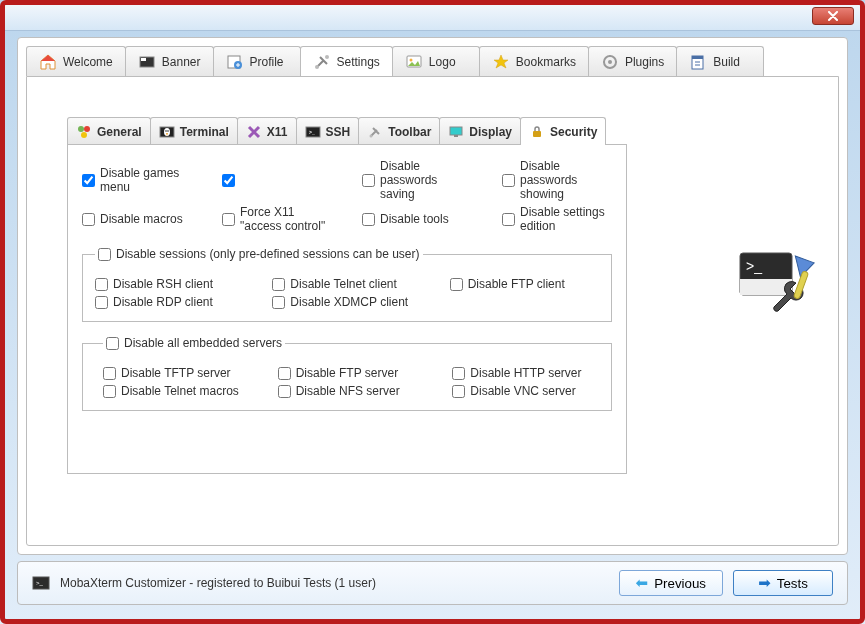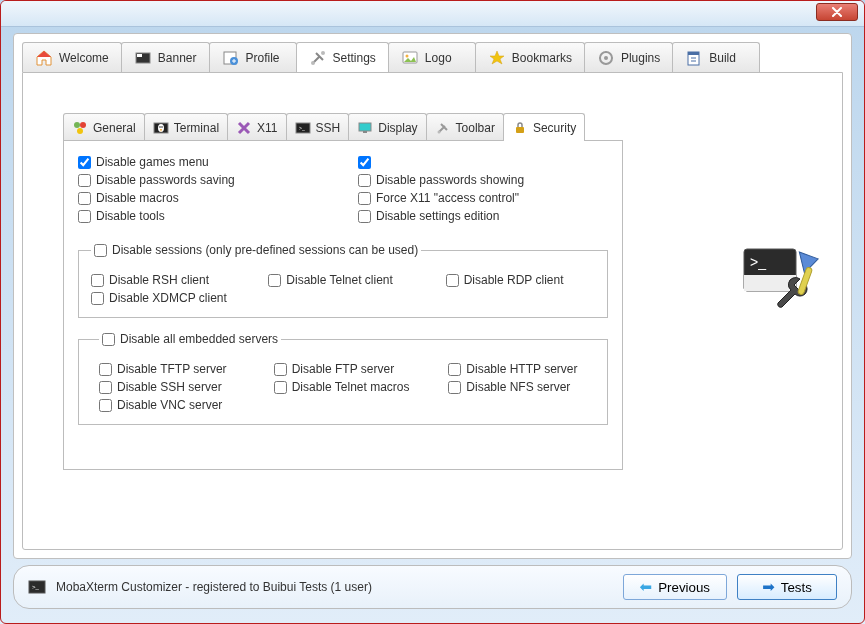--- a/index.html
+++ b/index.html
@@ -1,41 +1,41 @@
 <!DOCTYPE html>
 <html><head>
   <meta charset="utf-8">
   <style>
     * { box-sizing: border-box; margin: 0; padding: 0; }
     html, body { width: 865px; height: 624px; font-family: "Segoe UI", Tahoma, sans-serif; font-size: 12px; color: #333; }
     body { background: linear-gradient(#bcd6ed, #e1edf9); position: relative; }
-    .window-border { position: absolute; top: 0; left: 0; right: 0; bottom: 0; border: 1px solid #b91c1c; border-radius: 6px; overflow: hidden; }
+    .window-border { position: absolute; top: 0; left: 0; right: 0; bottom: 0; border: 5px solid #b91c1c; border-radius: 6px; overflow: hidden; }
     .titlebar { height: 26px; background: linear-gradient(#f1f6fc, #d6e7f6); position: relative; border-bottom: 1px solid #aac3dc; }
     .close-btn { position: absolute; right: 6px; top: 2px; width: 42px; height: 18px; background: linear-gradient(#e97f75, #c64533); border: 1px solid #8b2d22; border-radius: 3px; display: flex; align-items: center; justify-content: center; color: #fff; font-weight: bold; font-size: 11px; cursor: pointer; }
     .close-btn svg { display:block; }
     .content { position: absolute; top: 26px; left: 8px; right: 8px; bottom: 8px; }
     .panel { position: absolute; top: 6px; left: 4px; right: 4px; bottom: 56px; background: #fff; border: 1px solid #bfbfbf; border-radius: 4px; padding: 8px 8px 8px 8px; }
     .main-tabs { display: flex; gap: 0; margin-bottom: 4px; }
     .main-tab { display: flex; align-items: center; gap: 6px; padding: 6px 12px; background: linear-gradient(#fafafa,#e7e7e7); border: 1px solid #bcbcbc; border-bottom: none; border-radius: 3px 3px 0 0; margin-right: -1px; min-width: 88px; justify-content: flex-start; cursor: pointer; height: 30px; }
     .main-tab.active { background: #fff; position: relative; z-index: 2; }
     .main-tab .icon { width: 18px; height: 18px; display: inline-flex; align-items: center; justify-content: center; }
     .tab-body { border: 1px solid #bcbcbc; border-top: 1px solid #bcbcbc; position: absolute; top: 38px; left: 8px; right: 8px; bottom: 8px; background: #fff; padding: 40px 40px 10px 40px; border-radius: 0 0 3px 3px; }
-    .sec-tabs { display: flex; gap: 0; }
+    .sec-tabs { display: flex; gap: 0; font-weight: bold; }
     .sec-tab { display: flex; align-items: center; gap: 5px; padding: 4px 8px; background: linear-gradient(#fafafa,#e7e7e7); border: 1px solid #bcbcbc; border-bottom: none; border-radius: 3px 3px 0 0; margin-right: -1px; cursor: pointer; height: 28px; font-size: 12px; }
     .sec-tab.active { background: #fff; position: relative; z-index: 3; }
     .sec-tab .icon { width: 16px; height: 16px; display: inline-flex; align-items: center; justify-content: center; }
     .sec-body { border: 1px solid #bcbcbc; margin-top: -1px; padding: 14px 14px 18px 14px; background:#fff; position:relative; }
-    .grid2 { display: grid; grid-template-columns: 1fr 1fr; gap: 4px 30px; margin-bottom: 20px; }
+    .grid2 { display: grid; grid-template-columns: 1fr 1fr 1fr 1fr; gap: 4px 30px; margin-bottom: 14px; }
     .ck { display: flex; align-items: center; gap: 5px; font-size: 12px; }
     .ck input { width:13px; height:13px; }
     fieldset { border: 1px solid #bcbcbc; padding: 10px 12px 12px 12px; margin-top: 6px; position: relative; }
     fieldset legend { padding: 0 3px; font-size: 12px; display:flex; align-items:center; gap:5px; }
     .grid3 { display: grid; grid-template-columns: 1fr 1fr 1fr; gap: 4px 28px; margin-top: 6px; }
     .aside-icon { position: absolute; right: 14px; top: 170px; width: 90px; height: 90px; }
-    .footer { position: absolute; left: 4px; right: 4px; bottom: 6px; height: 44px; background: linear-gradient(#f8fbff,#e8f1fa); border: 1px solid #bcbcbc; border-radius: 16px; display: flex; align-items: center; padding: 0 14px; gap: 10px; }
+    .footer { position: absolute; left: 4px; right: 4px; bottom: 6px; height: 44px; background: linear-gradient(#f8fbff,#e8f1fa); border: 1px solid #bcbcbc; border-radius: 4px; display: flex; align-items: center; padding: 0 14px; gap: 10px; }
     .footer .spacer { flex: 1; }
     .nav-btn { display: flex; align-items: center; gap: 6px; padding: 4px 16px; min-width: 100px; height: 26px; border: 1px solid #7da7d9; border-radius: 3px; background: linear-gradient(#fff,#e7f2fd); cursor: pointer; justify-content: center; }
     .nav-btn.primary { background: linear-gradient(#fff,#d7ecff); border-color: #3e80c4; }
     .status-icon { width:18px; height:14px; display:inline-block; }
     .arrow { font-family: inherit; font-size: 15px; }
   </style>
 </head>
 <body>
 
 <div class="window-border">
@@ -168,35 +168,35 @@
                   <svg width="16" height="16" viewBox="0 0 16 16">
                     <rect x="1" y="3" width="14" height="10" fill="#222" stroke="#888"></rect>
                     <text x="4" y="10" font-size="5" fill="#fff">&gt;_</text>
                   </svg>
                 </span>
               <span>SSH</span>
             </div>
             <div class="sec-tab">
               <span class="icon">
                   <svg width="16" height="16" viewBox="0 0 16 16">
+                    <path d="M4 12 L10 6 M6 4 L12 10" stroke="#999" stroke-width="2"></path>
+                    <circle cx="4" cy="12" r="1.5" fill="#bbb"></circle>
+                  </svg>
+                </span>
+              <span>Toolbar</span>
+            </div>
+            <div class="sec-tab">
+              <span class="icon">
+                  <svg width="16" height="16" viewBox="0 0 16 16">
                     <rect x="2" y="3" width="12" height="8" fill="#3cc" stroke="#888"></rect>
                     <rect x="6" y="11" width="4" height="2" fill="#888"></rect>
                   </svg>
                 </span>
               <span>Display</span>
             </div>
-            <div class="sec-tab">
-              <span class="icon">
-                  <svg width="16" height="16" viewBox="0 0 16 16">
-                    <path d="M4 12 L10 6 M6 4 L12 10" stroke="#999" stroke-width="2"></path>
-                    <circle cx="4" cy="12" r="1.5" fill="#bbb"></circle>
-                  </svg>
-                </span>
-              <span>Toolbar</span>
-            </div>
             <div class="sec-tab active">
               <span class="icon">
                   <svg width="16" height="16" viewBox="0 0 16 16">
                     <rect x="4" y="7" width="8" height="6" rx="1" fill="#d4a017"></rect>
                     <path d="M6 7 V5 a2 2 0 0 1 4 0 V7" fill="none" stroke="#888" stroke-width="1.5"></path>
                   </svg>
                 </span>
               <span>Security</span>
             </div>
           </div>
@@ -232,30 +232,34 @@
                 </label>
               <label class="ck">
                   <input type="checkbox" style="">
                   <span>Disable settings edition</span>
                 </label>
             </div>
 
             <fieldset>
               <legend>
                   <input type="checkbox" style="">
-                  <span>Disable sessions (only pre-defined sessions can be used)</span>
+                  <span>Disable sessions (only pre-defined sessions can be user)</span>
                 </legend>
               <div class="grid3">
                 <label class="ck">
                     <input type="checkbox" style="">
                     <span>Disable RSH client</span>
                   </label>
                 <label class="ck">
                     <input type="checkbox" style="">
                     <span>Disable Telnet client</span>
+                  </label>
+                <label class="ck">
+                    <input type="checkbox" style="">
+                    <span>Disable FTP client</span>
                   </label>
                 <label class="ck">
                     <input type="checkbox" style="">
                     <span>Disable RDP client</span>
                   </label>
                 <label class="ck">
                     <input type="checkbox" style="">
                     <span>Disable XDMCP client</span>
                   </label>
               </div>
@@ -271,24 +275,20 @@
                     <input type="checkbox" style="">
                     <span>Disable TFTP server</span>
                   </label>
                 <label class="ck">
                     <input type="checkbox" style="">
                     <span>Disable FTP server</span>
                   </label>
                 <label class="ck">
                     <input type="checkbox" style="">
                     <span>Disable HTTP server</span>
-                  </label>
-                <label class="ck">
-                    <input type="checkbox" style="">
-                    <span>Disable SSH server</span>
                   </label>
                 <label class="ck">
                     <input type="checkbox" style="">
                     <span>Disable Telnet macros</span>
                   </label>
                 <label class="ck">
                     <input type="checkbox" style="">
                     <span>Disable NFS server</span>
                   </label>
                 <label class="ck">

